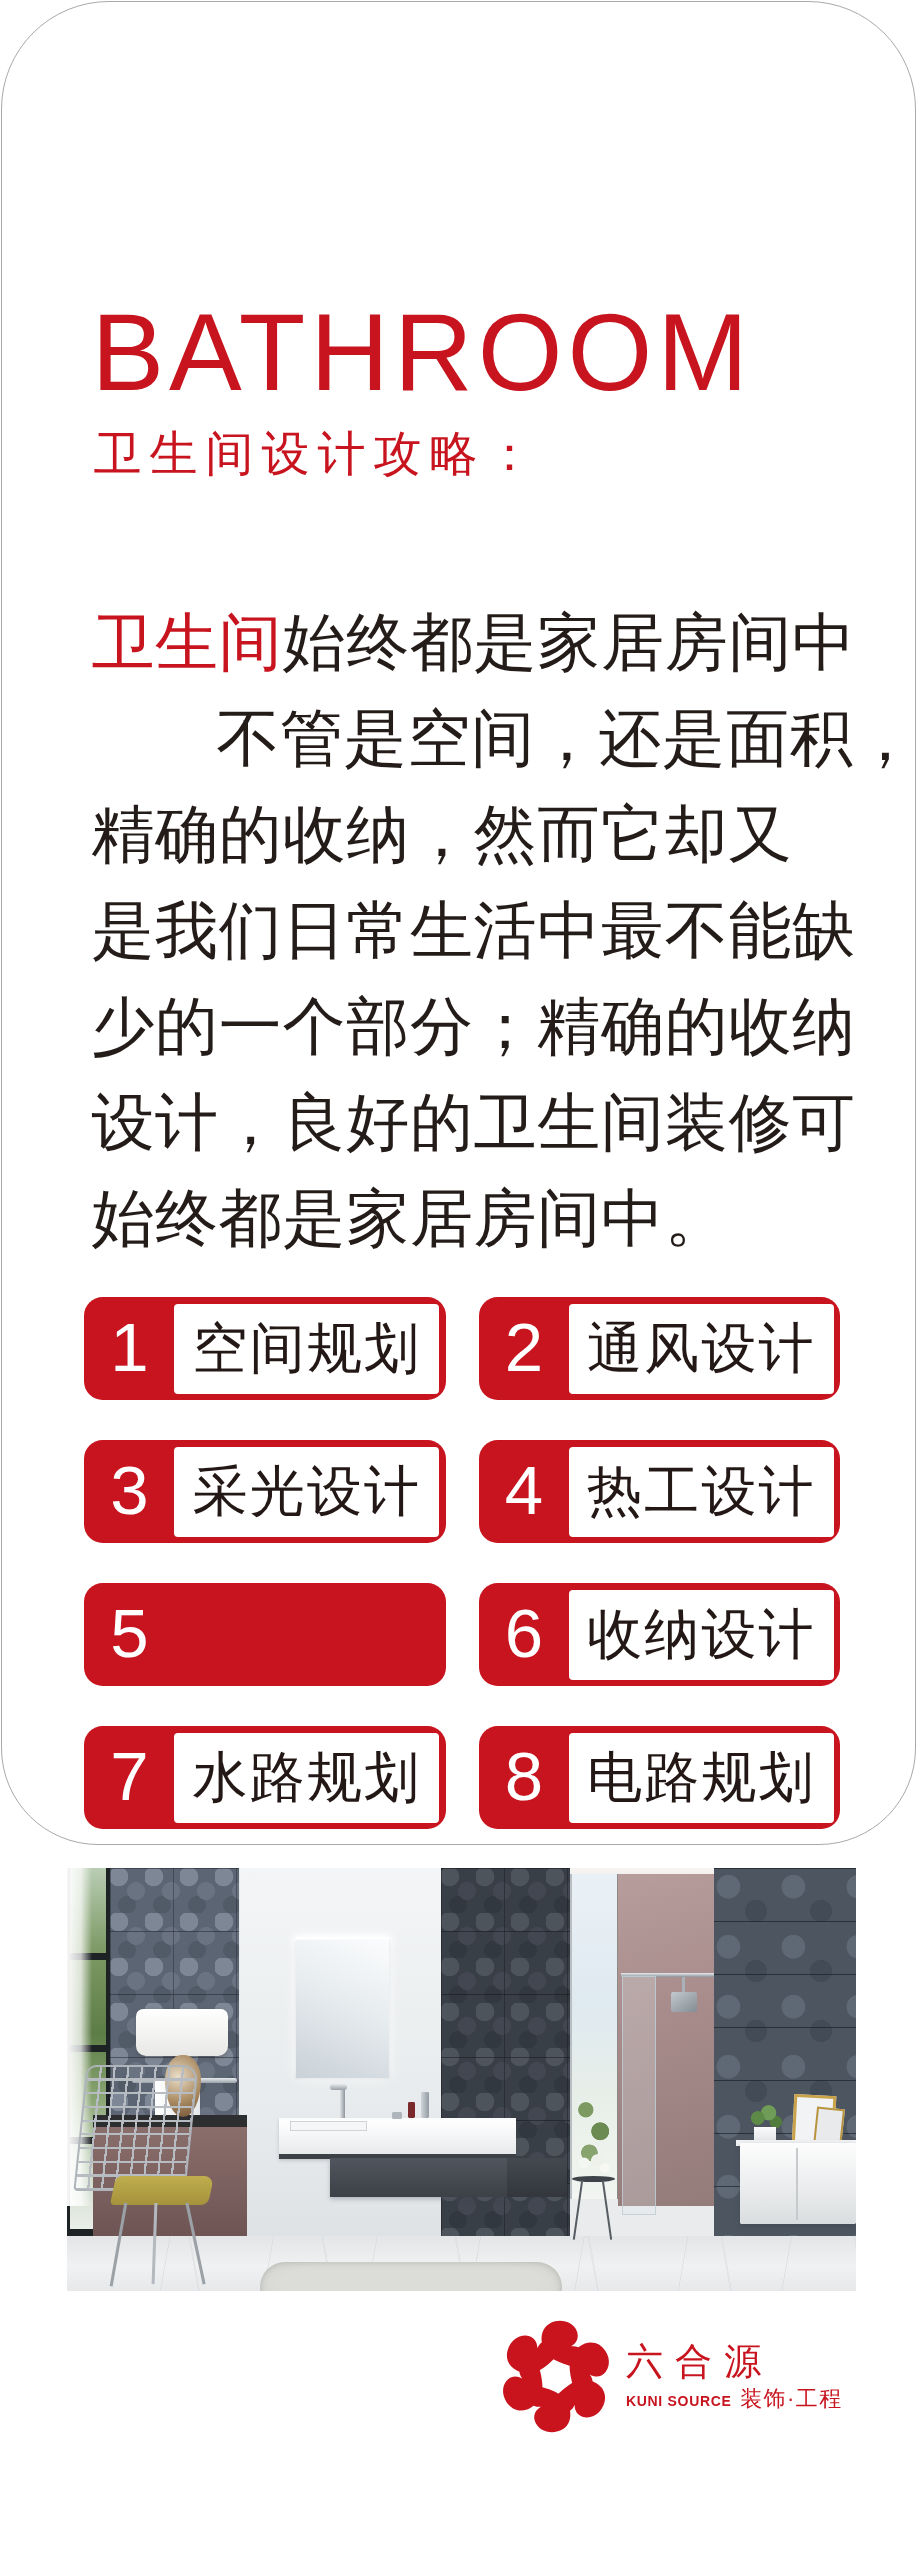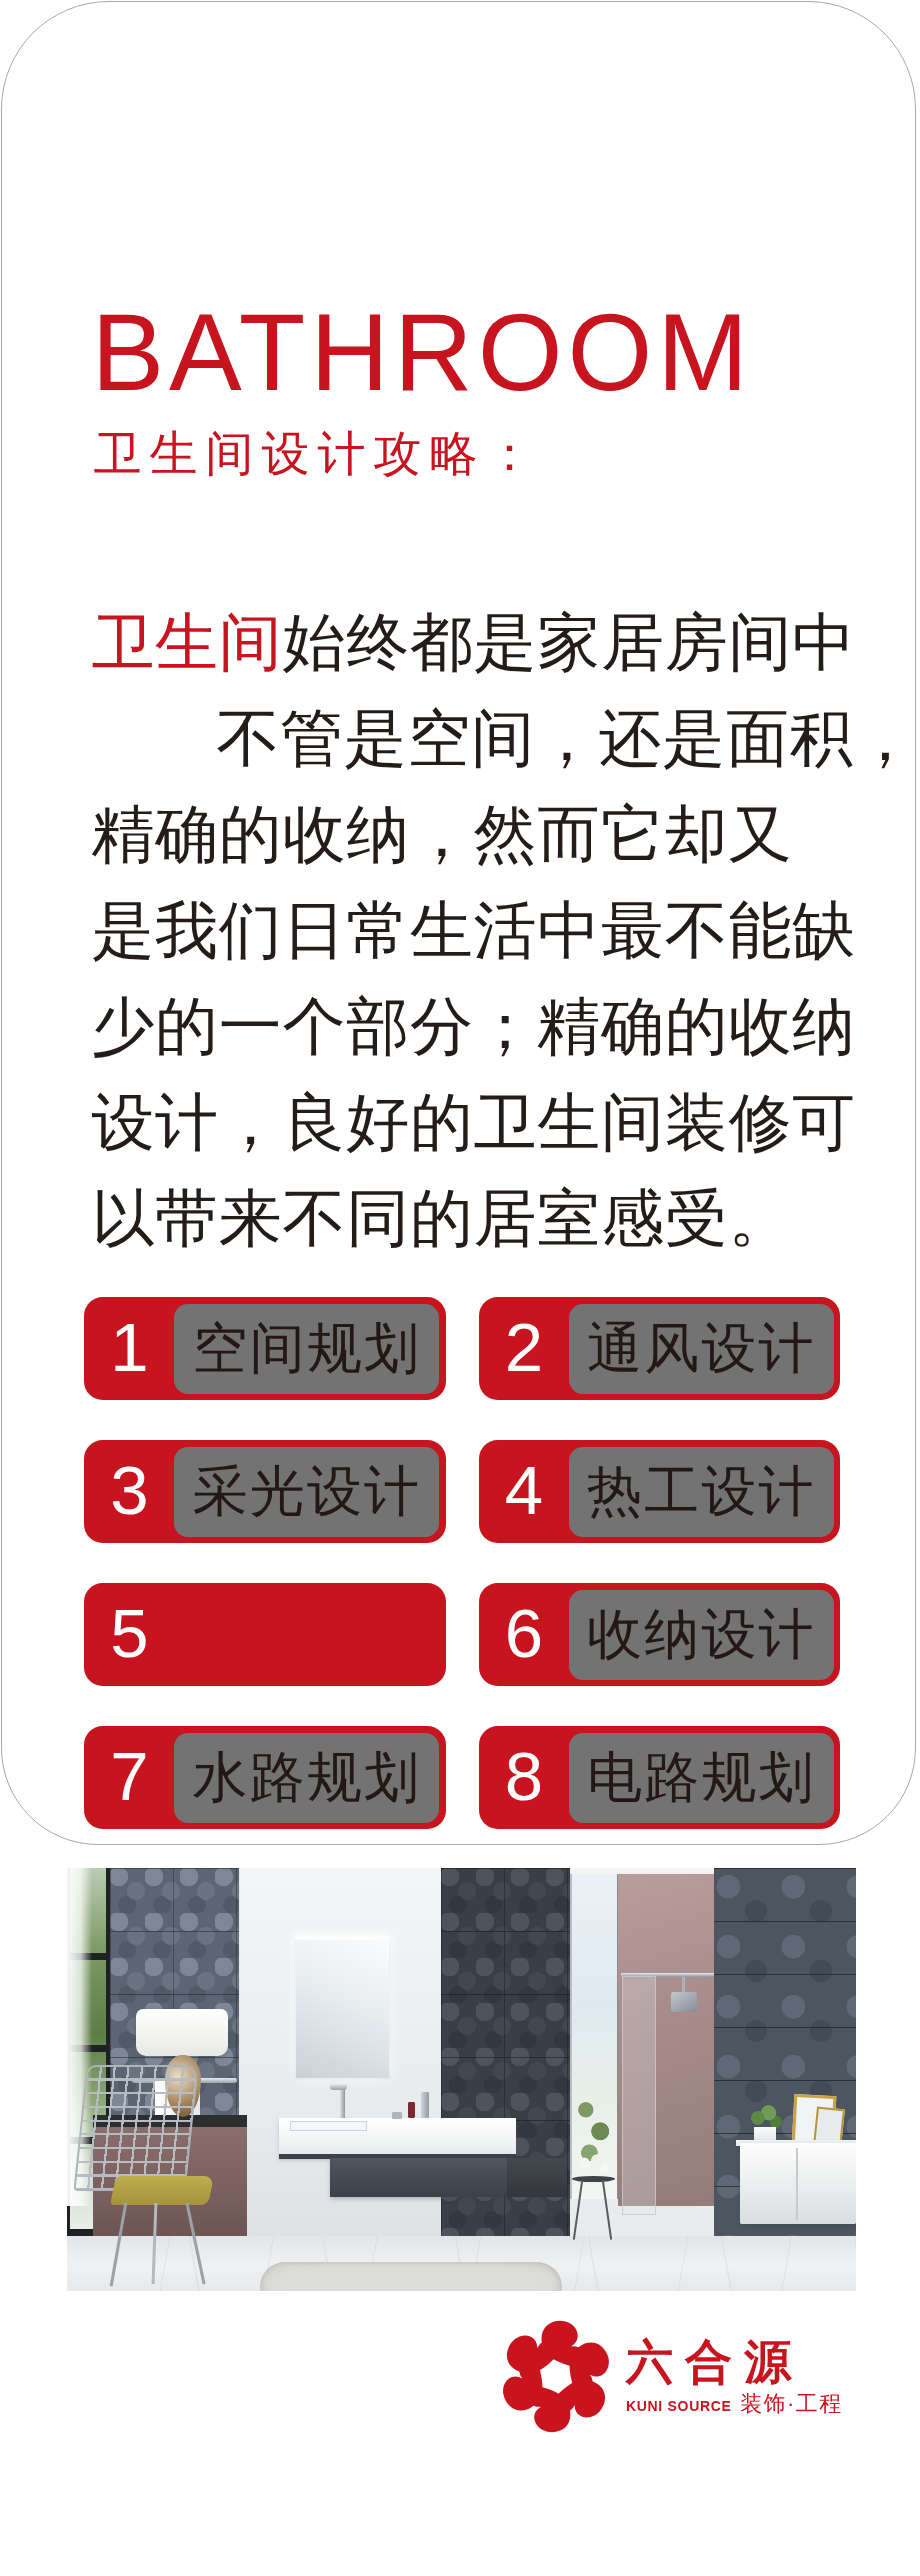--- a/index.html
+++ b/index.html
@@ -42,21 +42,21 @@
     position:relative;height:103px;background:var(--red);
     border-radius:18.7px;
   }
   .g-num{
     position:absolute;left:0;top:0;width:90px;height:100%;
     display:flex;align-items:center;justify-content:center;
     color:#ffffff;font-size:69px;font-weight:400;padding-bottom:2.9px;box-sizing:border-box;
   }
   .g-panel{
     position:absolute;left:90px;top:6.5px;right:6.5px;bottom:6.5px;
-    background:#737373;border-radius:14px;
+    background:#ffffff;border-radius:4px;
     display:flex;align-items:center;justify-content:center;
     font-size:55px;font-weight:500;letter-spacing:2.2px;color:#231815;
     white-space:nowrap;
   }
   
   .photo{
     position:absolute;left:65px;top:1866px;width:789px;height:423px;
     overflow:hidden;background:#e9ebec;
   }
   .photo *{position:absolute;}
@@ -179,42 +179,42 @@
     background:radial-gradient(circle at 30% 50%,#5d8a46 0 6.5px,transparent 7.2px),
                radial-gradient(circle at 60% 30%,#6f9c57 0 7.2px,transparent 8px),
                radial-gradient(circle at 80% 65%,#517c3d 0 5.8px,transparent 6.5px);}
   .ph-rug{left:193px;top:394px;width:302px;height:50px;border-radius:29px;
     background:radial-gradient(ellipse at 50% 40%,#dcddd9 0 60%,#cfd0cb 100%);
     box-shadow:inset 0 0 7.2px rgba(120,122,118,.4);}
   
   .logo{position:absolute;left:496px;top:2312px;width:316px;height:124px;display:flex;align-items:center;}
   .logo-mark{width:116px;height:119px;flex:0 0 auto;}
   .logo-text{margin-left:11.5px;padding-top:4.3px;}
-  .logo-cn{font-size:47px;font-weight:700;letter-spacing:12.2px;color:var(--red);line-height:1.0;white-space:nowrap;}
+  .logo-cn{font-size:37px;font-weight:400;letter-spacing:12.2px;color:var(--red);line-height:1.0;white-space:nowrap;}
   .logo-sub{display:flex;align-items:baseline;margin-top:4.3px;white-space:nowrap;}
   .logo-en{font-size:14px;font-weight:700;letter-spacing:0.7px;color:var(--red);}
   .logo-suffix{font-size:22px;font-weight:500;letter-spacing:1.4px;color:var(--red);margin-left:8.6px;}
 </style>
 </head>
 <body>
 
 <div class="poster">
   <div class="card">
 
     <h1 class="title-en">BATHROOM</h1>
     <h2 class="title-cn">卫生间设计攻略：</h2>
 
     <div class="intro">
       <p class="ln"><span class="red">卫生间</span><span>始终都是家居房间中</span></p>
       <p class="ln indent">不管是空间，还是面积，</p>
       <p class="ln">精确的收纳，然而它却又</p>
       <p class="ln">是我们日常生活中最不能缺</p>
       <p class="ln">少的一个部分；精确的收纳</p>
       <p class="ln">设计，良好的卫生间装修可</p>
-      <p class="ln">以带来不同的居室感受。</p>
+      <p class="ln">始终都是家居房间中。</p>
     </div>
 
     <div class="grid">
       <div class="g-item">
         <div class="g-num">1</div>
         <div class="g-panel">空间规划</div>
       </div>
 
       <div class="g-item">
         <div class="g-num">2</div>

